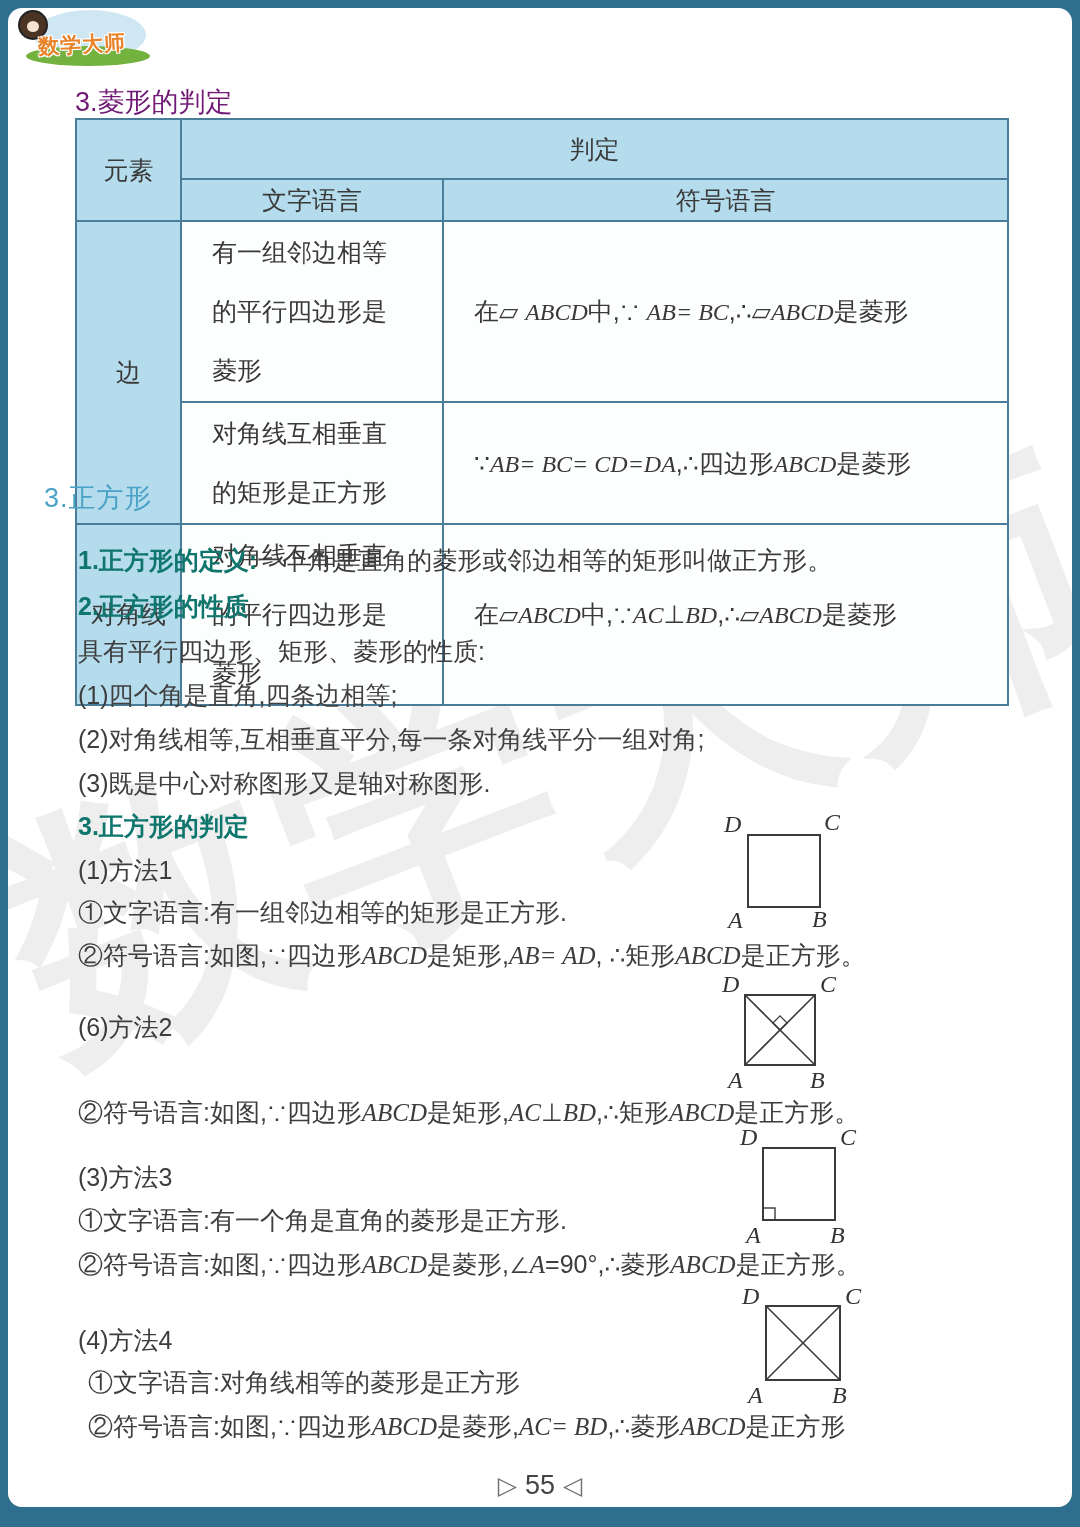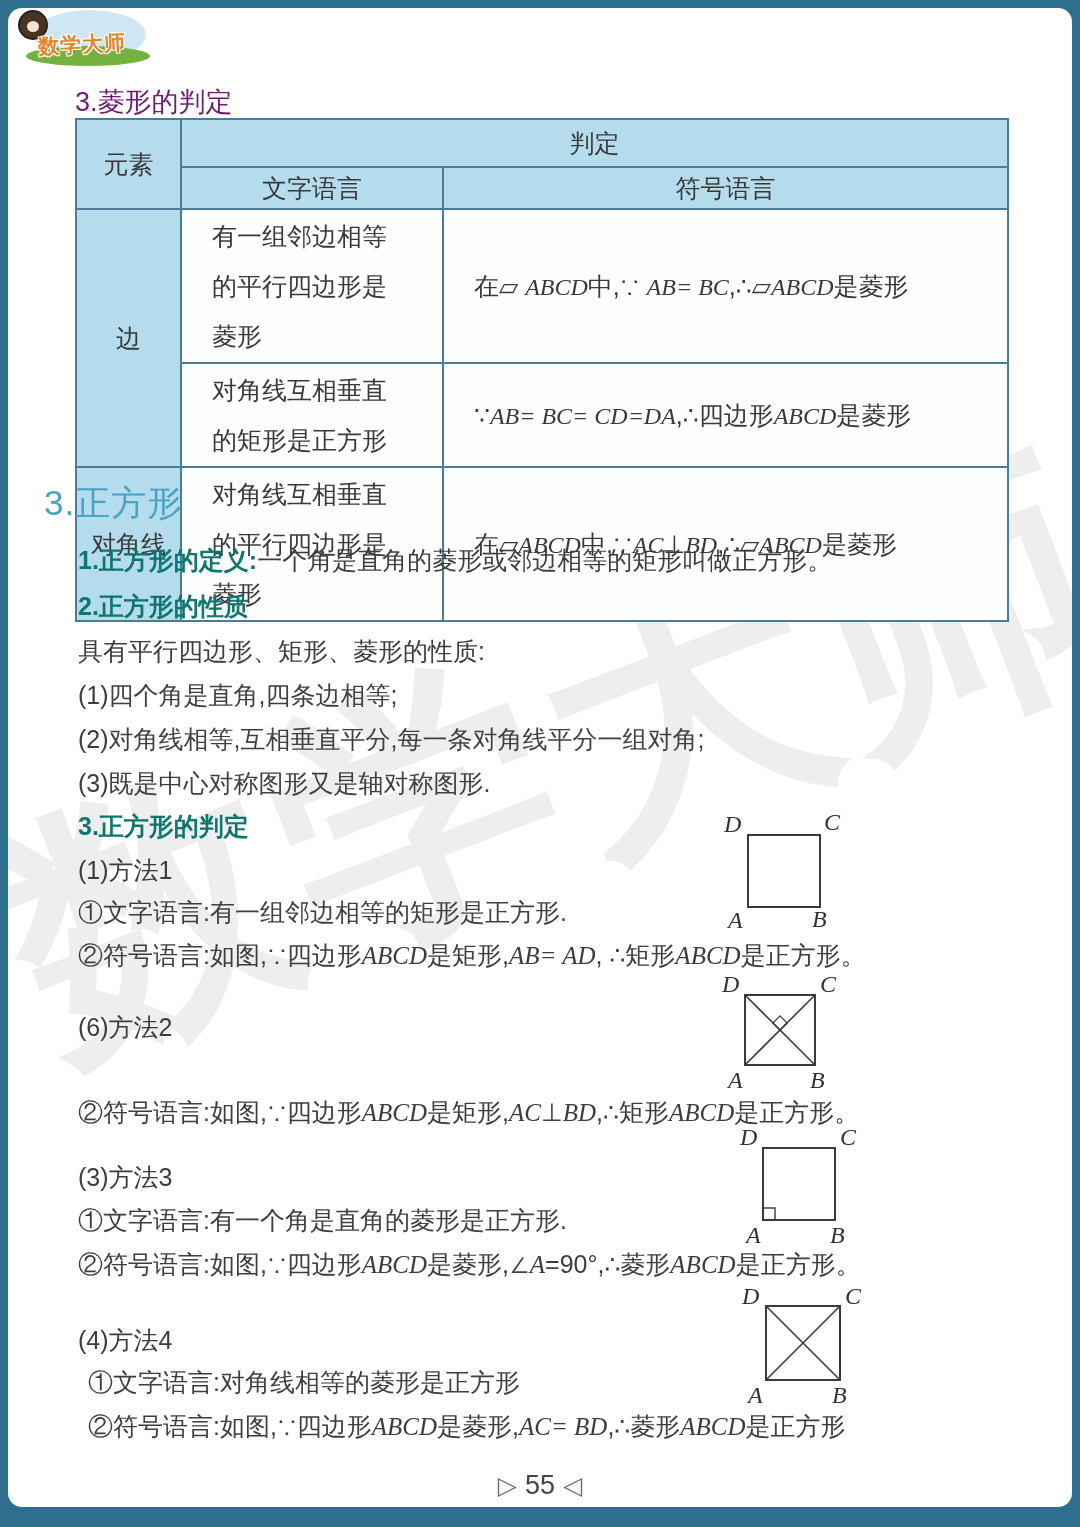--- a/index.html
+++ b/index.html
@@ -40,35 +40,35 @@
   .logo-text { position:absolute; left:22px; top:22px; width:110px;
     font-size:21px; font-weight:bold; color:#e8832a; letter-spacing:1px;
     text-shadow:-1px -1px 0 #fff, 1px -1px 0 #fff, -1px 1px 0 #fff, 1px 1px 0 #fff;
     transform:rotate(-3deg); }
   
   .line { position:absolute; left:70px; white-space:nowrap;
     font-size:25px; color:#3d3d3d; }
   .bold { font-weight:bold; color:#0f766e; }
   .red { color:#404040; }
   .blue-heading { position:absolute; left:36px; top:472px;
-    font-size:35px; color:#4aa2c6; letter-spacing:1px; }
+    font-size:27px; color:#4aa2c6; letter-spacing:1px; }
   .rh-heading { position:absolute; left:67px; top:76px; font-size:27px; color:#701a75; }
   .math { font-family:"Liberation Serif", serif; font-style:italic; font-size:25px; }
   
   table.judge { position:absolute; left:67px; top:110px;
     border-collapse:collapse; table-layout:fixed; width:932px; }
   table.judge td {
     border:2px solid #4a7d99;
     font-size:25px; color:#393939;
     overflow:hidden;
   }
   td.hd { background:#b5dcec; text-align:center; }
   td.el { background:#b5dcec; text-align:center; }
   td.txt { background:#fdfefe; padding-left:30px; padding-right:36px;
-    font-size:24px; line-height:50px; white-space:normal; }
+    font-size:24px; line-height:59px; white-space:normal; }
   td.sym { background:#fdfefe; padding-left:30px; font-size:24px; white-space:nowrap; }
   td.sym .math { font-size:24px; }
   
   .fig { position:absolute; }
   .fig text { font-family:"Liberation Serif", serif; font-style:italic;
     font-size:24px; fill:#333; }
   .fig path, .fig rect, .fig line { stroke:#3b3b3b; fill:none; }
   
   .pagenum { position:absolute; left:0; top:1462px; width:1064px;
     text-align:center; font-size:27px; color:#444; }
@@ -92,21 +92,21 @@
 
   <div class="rh-heading">3.菱形的判定</div>
 
   <table class="judge">
     <colgroup>
         <col style="width:105px">
         <col style="width:262px">
         <col style="width:565px">
       </colgroup>
     <tbody>
-        <tr style="height:48px">
+        <tr style="height:60px">
       <td class="hd" rowspan="2">元素</td>
       <td class="hd" colspan="2">判定</td>
     </tr>
     <tr style="height:42px">
       <td class="hd">文字语言</td>
       <td class="hd">符号语言</td>
     </tr>
     <tr style="height:88px">
       <td class="el" rowspan="2">边</td>
       <td class="txt">有一组邻边相等的平行四边形是菱形</td>

